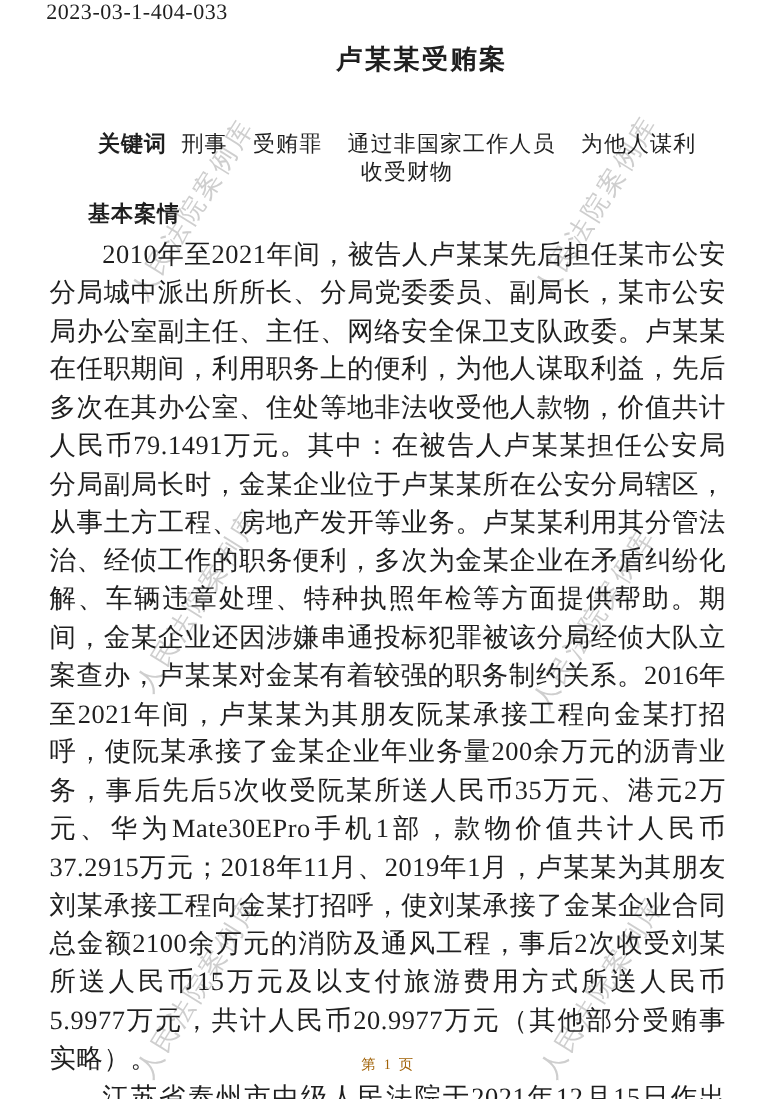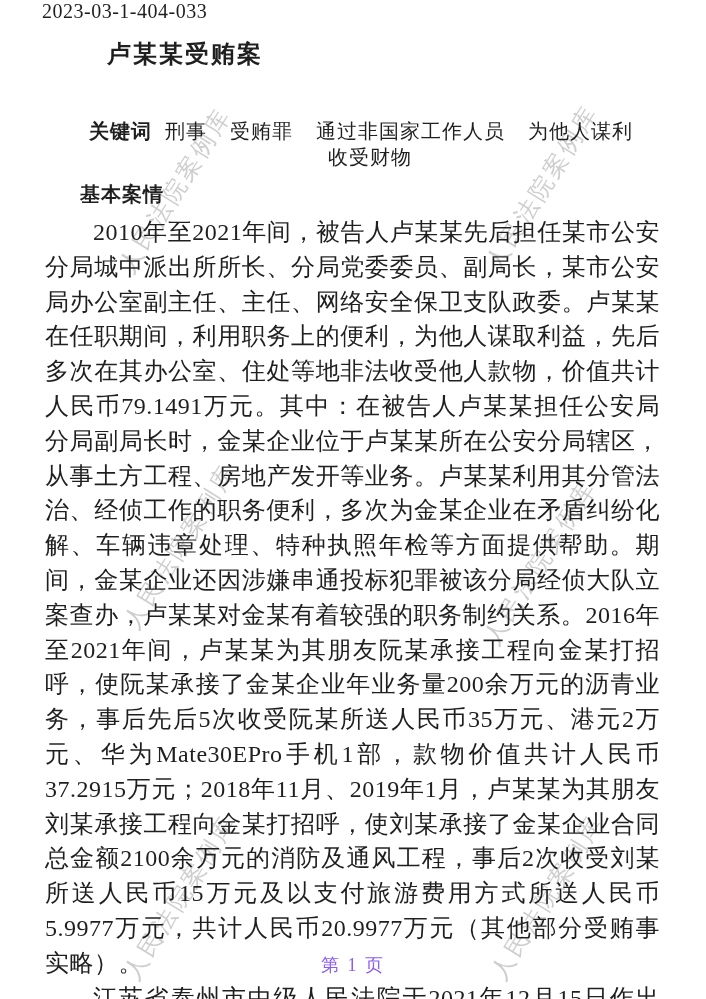--- a/index.html
+++ b/index.html
@@ -48,21 +48,21 @@
   }
   .doc-number {
     margin: 0;
     margin-left: -3px;
     font-size: 20px;
     letter-spacing: 0.5px;
   }
   .doc-title {
     margin: 15px 0 16px 0;
     padding-left: 62px;
-    text-align: left;
+    text-align: center;
     font-size: 24px;
     font-weight: 700;
     letter-spacing: 2px;
   }
   .doc-subtitle {
     margin-top: 15px;
     padding-left: 40px;
     text-align: center;
     font-size: 19px;
     font-weight: 700;
@@ -105,23 +105,23 @@
   
   .footer {
     position: absolute;
     left: 0;
     right: 0;
     bottom: 22px;
     z-index: 2;
     text-align: center;
   }
   .page-number {
-    font-size: 18px;
+    font-size: 13px;
     letter-spacing: 2px;
-    color: #8b5cf6;
+    color: #a16207;
   }
 </style>
 </head>
 <body>
 
 <div class="page">
 
   <div class="watermark-layer">
     <div class="wm p1">人民法院案例库</div>
     <div class="wm p2">人民法院案例库</div>

